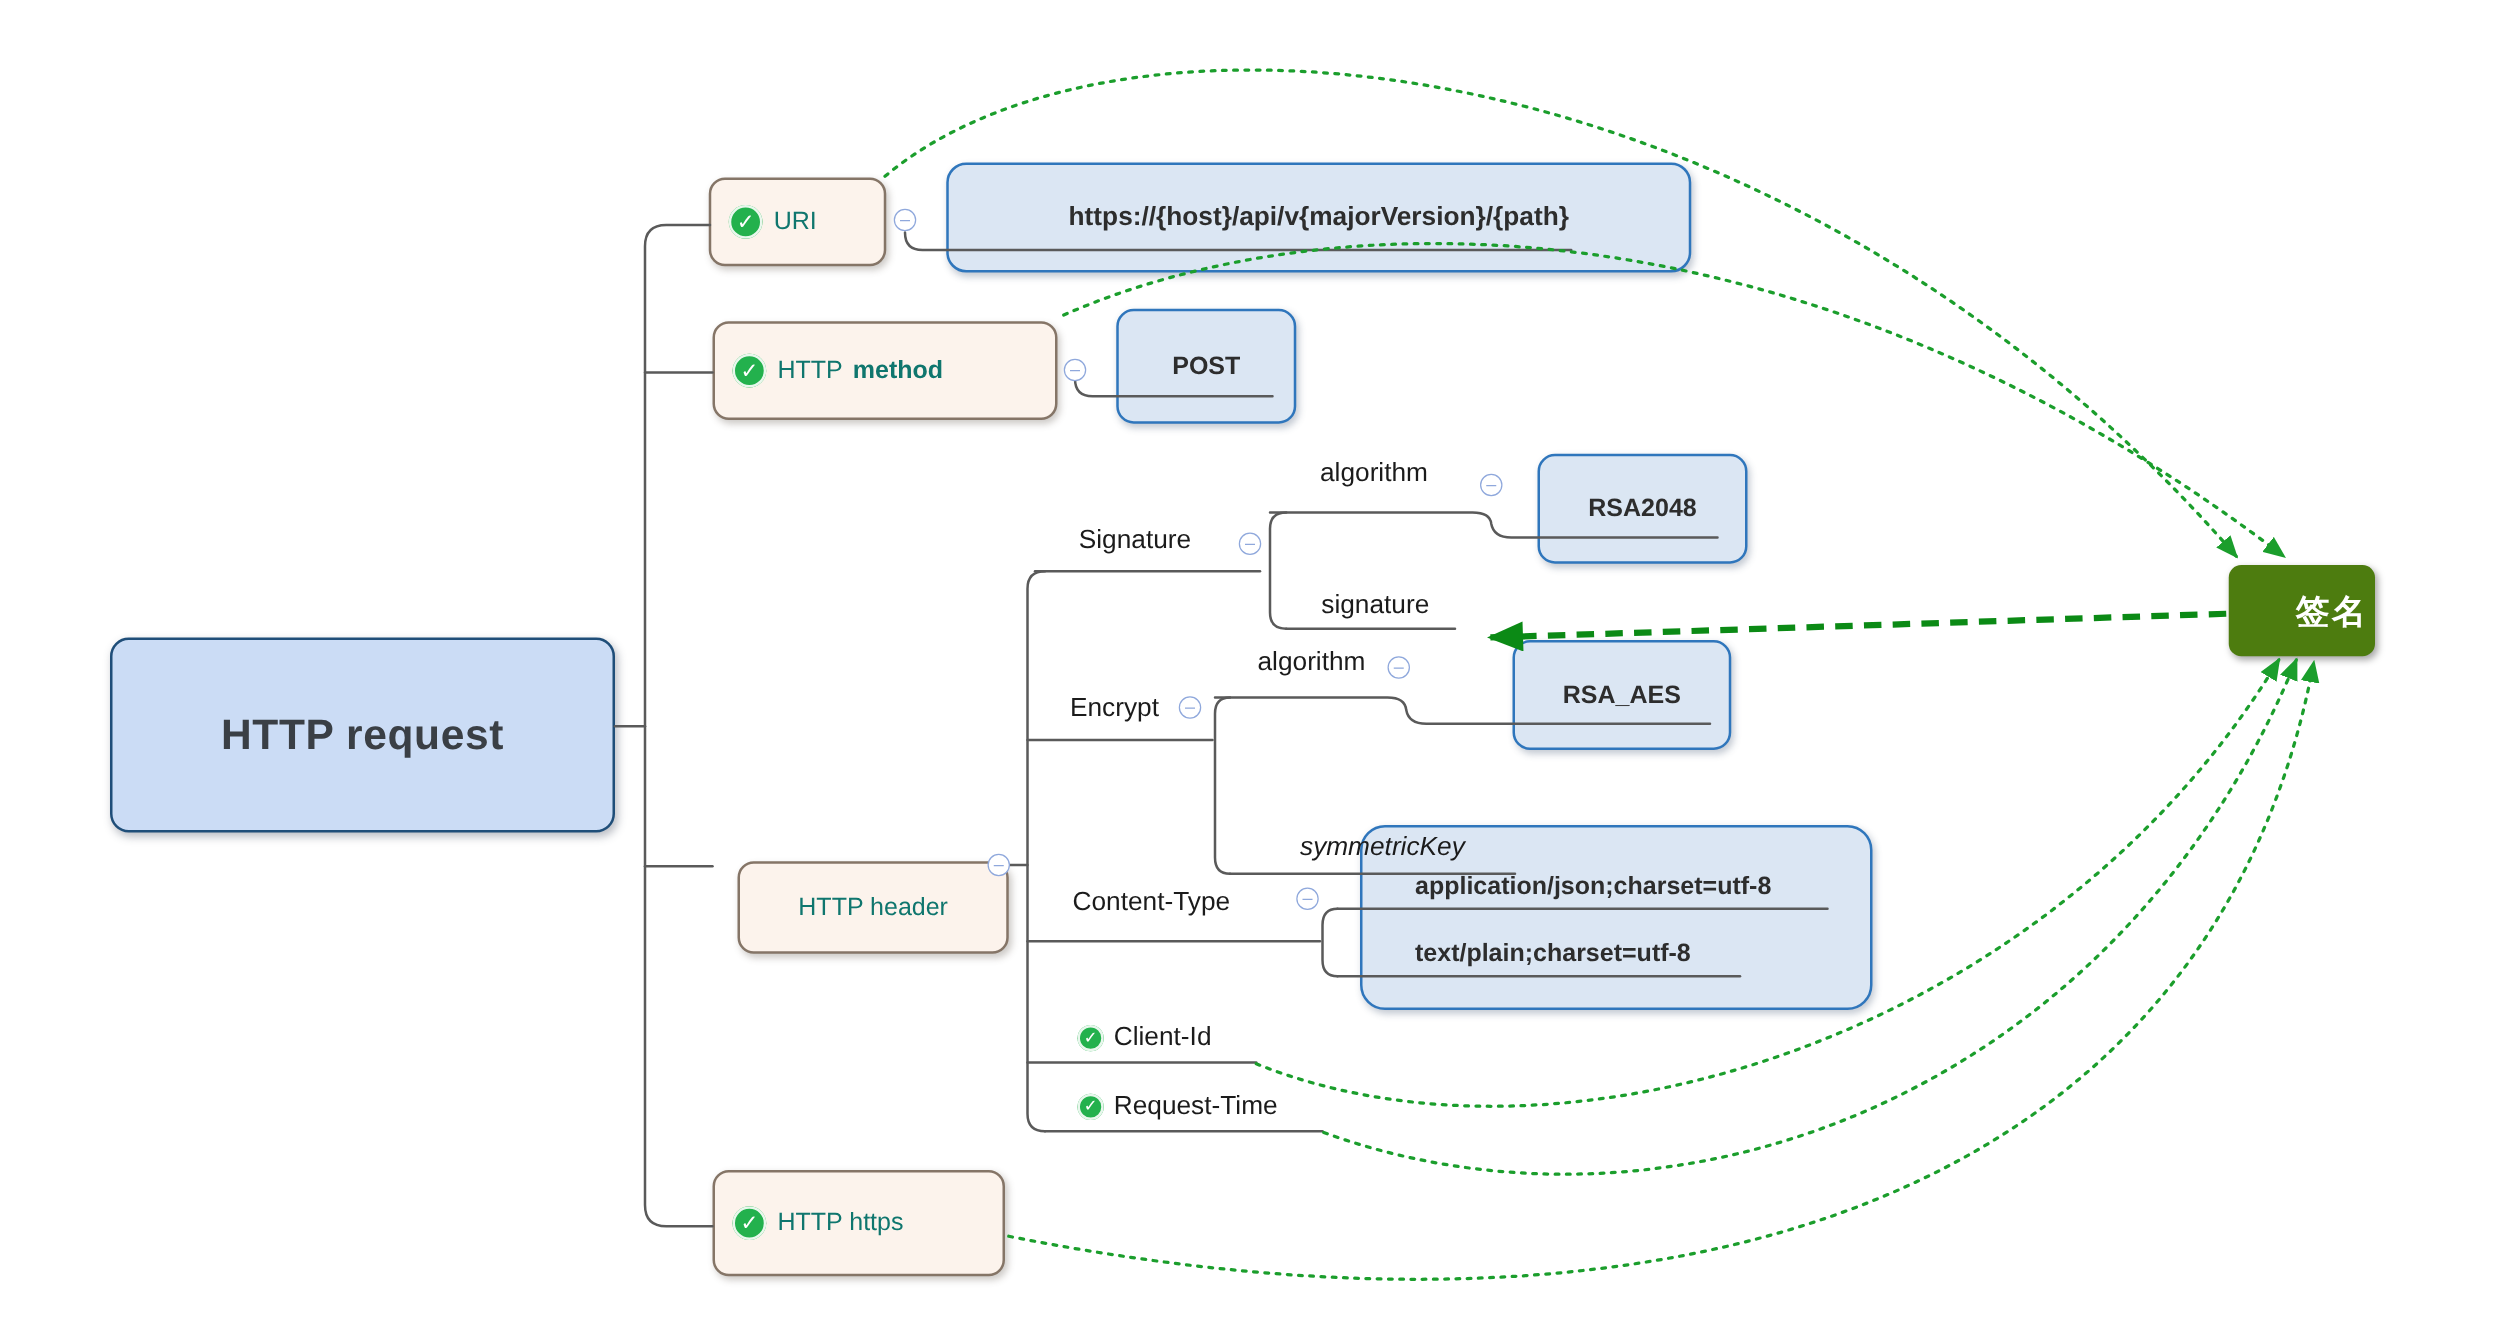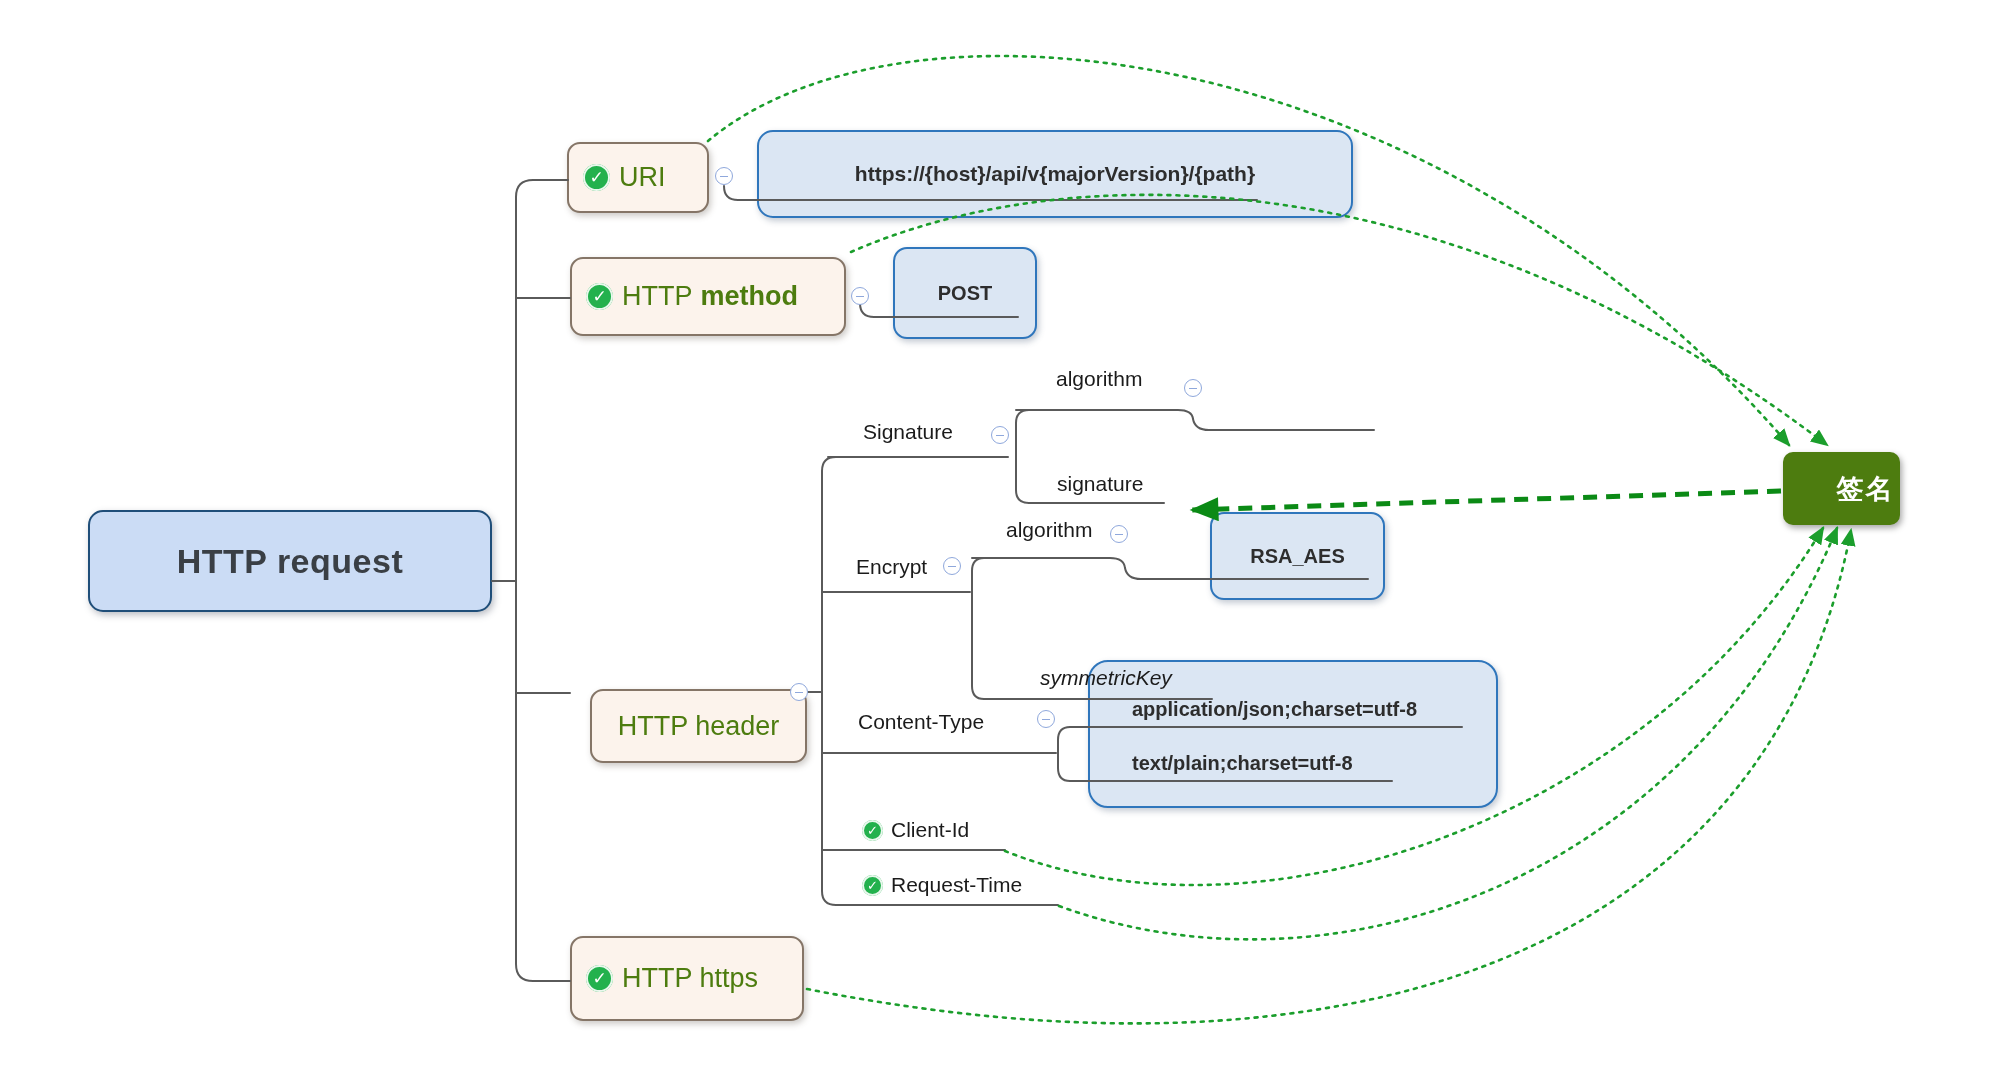--- a/index.html
+++ b/index.html
@@ -15,21 +15,21 @@
     z-index:2;background:#cbdcf5;border:2.5px solid #1f4e79;border-radius:15px;
     display:flex;align-items:center;justify-content:center;
     box-shadow:2px 3px 7px rgba(60,70,90,.35);
   }
   .root-box .txt{font-size:34px;font-weight:bold;color:#3a3f45;letter-spacing:.5px;}
   .node-cream{
     z-index:2;background:#fcf3ec;border:2px solid #857567;border-radius:13px;
     display:flex;align-items:center;gap:9px;padding:0 14px;
     box-shadow:2px 3px 6px rgba(90,80,70,.30);
   }
-  .node-cream .txt{font-size:27px;color:#4d7c0f;white-space:nowrap;}
+  .node-cream .txt{font-size:20px;color:#0f766e;white-space:nowrap;}
   .node-cream .txt b{font-weight:bold;}
   .box-blue{
     z-index:2;background:#dbe6f3;border:2px solid #2f76bc;
     display:flex;align-items:center;justify-content:center;
     box-shadow:2px 3px 6px rgba(60,80,110,.30);
   }
   .box-blue .txt{font-size:20px;font-weight:bold;color:#2d2d2d;white-space:nowrap;}
   .sign-box{
     z-index:2;background:#4d7c0f;border-radius:10px;
     display:flex;align-items:center;justify-content:center;
@@ -99,21 +99,21 @@
       <path d="M 708 141 C 900 -20, 1430 30, 1789 445" marker-end="url(#ahGreen)"></path>
       <path d="M 851 252 C 1060 160, 1440 150, 1827 445" marker-end="url(#ahGreen)"></path>
       <path d="M 1005 851 C 1250 950, 1640 830, 1823 528" marker-end="url(#ahGreen)"></path>
       <path d="M 1059 906 C 1330 1005, 1690 885, 1837 528" marker-end="url(#ahGreen)"></path>
       <path d="M 807 989 C 1340 1095, 1770 960, 1851 530" marker-end="url(#ahGreen)"></path>
     </g>
 
     <path d="M 1781 491 L 1192 510" stroke="#0b8a15" stroke-width="5" fill="none" stroke-dasharray="14 9" marker-end="url(#ahDark)"></path>
   </svg>
 
-  <div class="abs root-box" style="left:88px;top:510px;width:404px;height:102px;">
+  <div class="abs root-box" style="left:88px;top:510px;width:404px;height:156px;">
     <span class="txt">HTTP request</span>
   </div>
 
   <div class="abs node-cream" style="left:567px;top:142px;width:142px;height:71px;">
     <span class="check big">✓</span>
     <span class="txt">URI</span>
   </div>
   <div class="abs minus" style="left:715px;top:167px;"></div>
   <div class="abs box-blue" style="left:757px;top:130px;width:596px;height:88px;border-radius:16px;">
     <span class="txt" style="font-size:21px;">https://{host}/api/v{majorVersion}/{path}</span>
@@ -134,20 +134,23 @@
   <div class="abs minus" style="left:790px;top:683px;"></div>
 
   <div class="abs plain-label" style="left:863px;top:420px;">
     <span>Signature</span>
   </div>
   <div class="abs minus" style="left:991px;top:426px;"></div>
   <div class="abs plain-label" style="left:1056px;top:367px;">
     <span>algorithm</span>
   </div>
   <div class="abs minus" style="left:1184px;top:379px;"></div>
+  <div class="abs box-blue" style="left:1230px;top:363px;width:168px;height:88px;border-radius:14px;">
+    <span class="txt">RSA2048</span>
+  </div>
   <div class="abs plain-label" style="left:1057px;top:472px;">
     <span>signature</span>
   </div>
 
   <div class="abs plain-label" style="left:856px;top:555px;">
     <span>Encrypt</span>
   </div>
   <div class="abs minus" style="left:943px;top:557px;"></div>
   <div class="abs plain-label" style="left:1006px;top:518px;">
     <span>algorithm</span>

